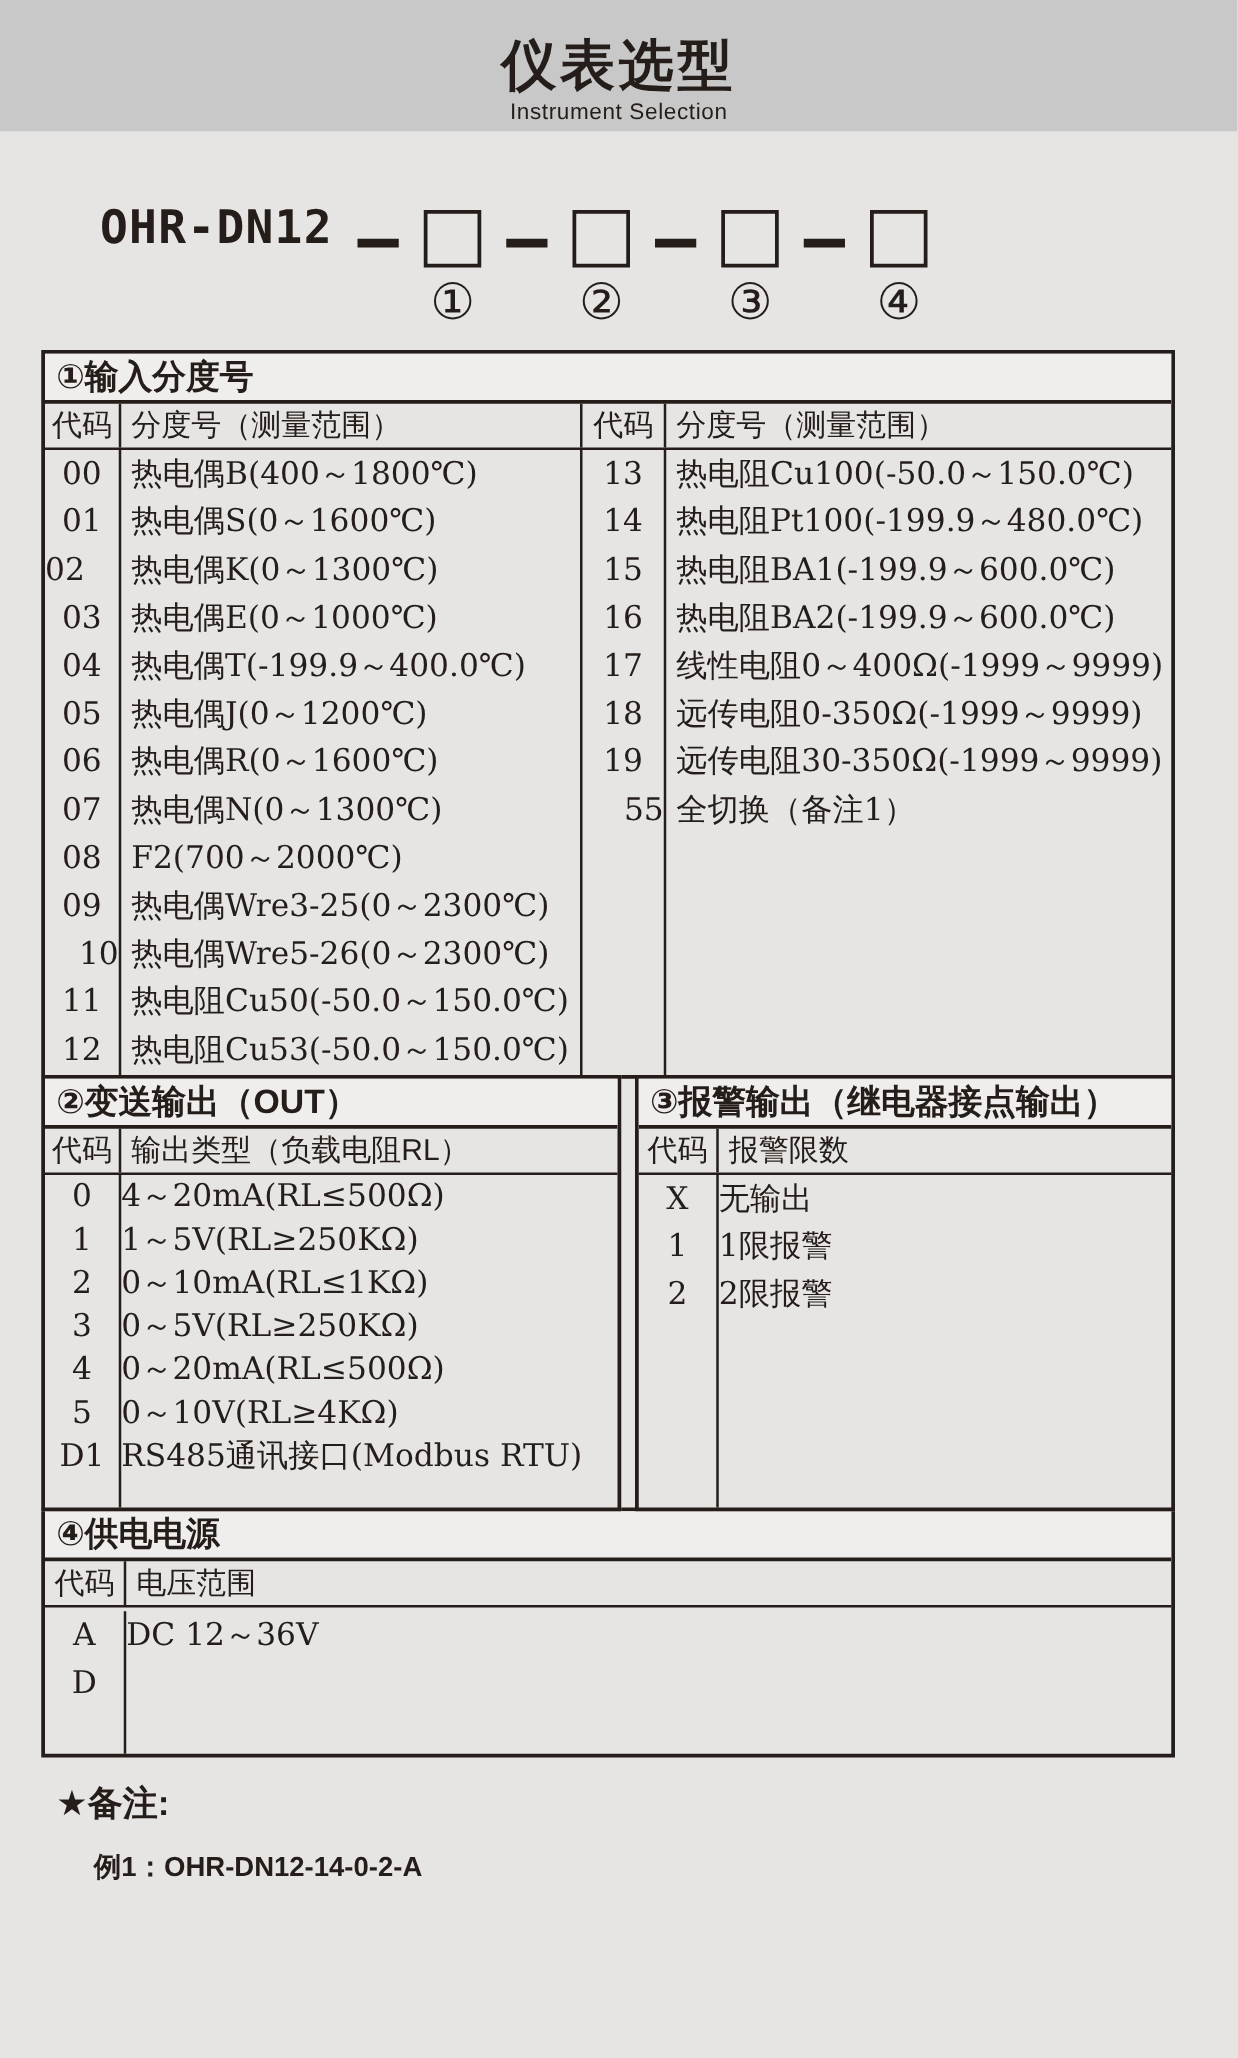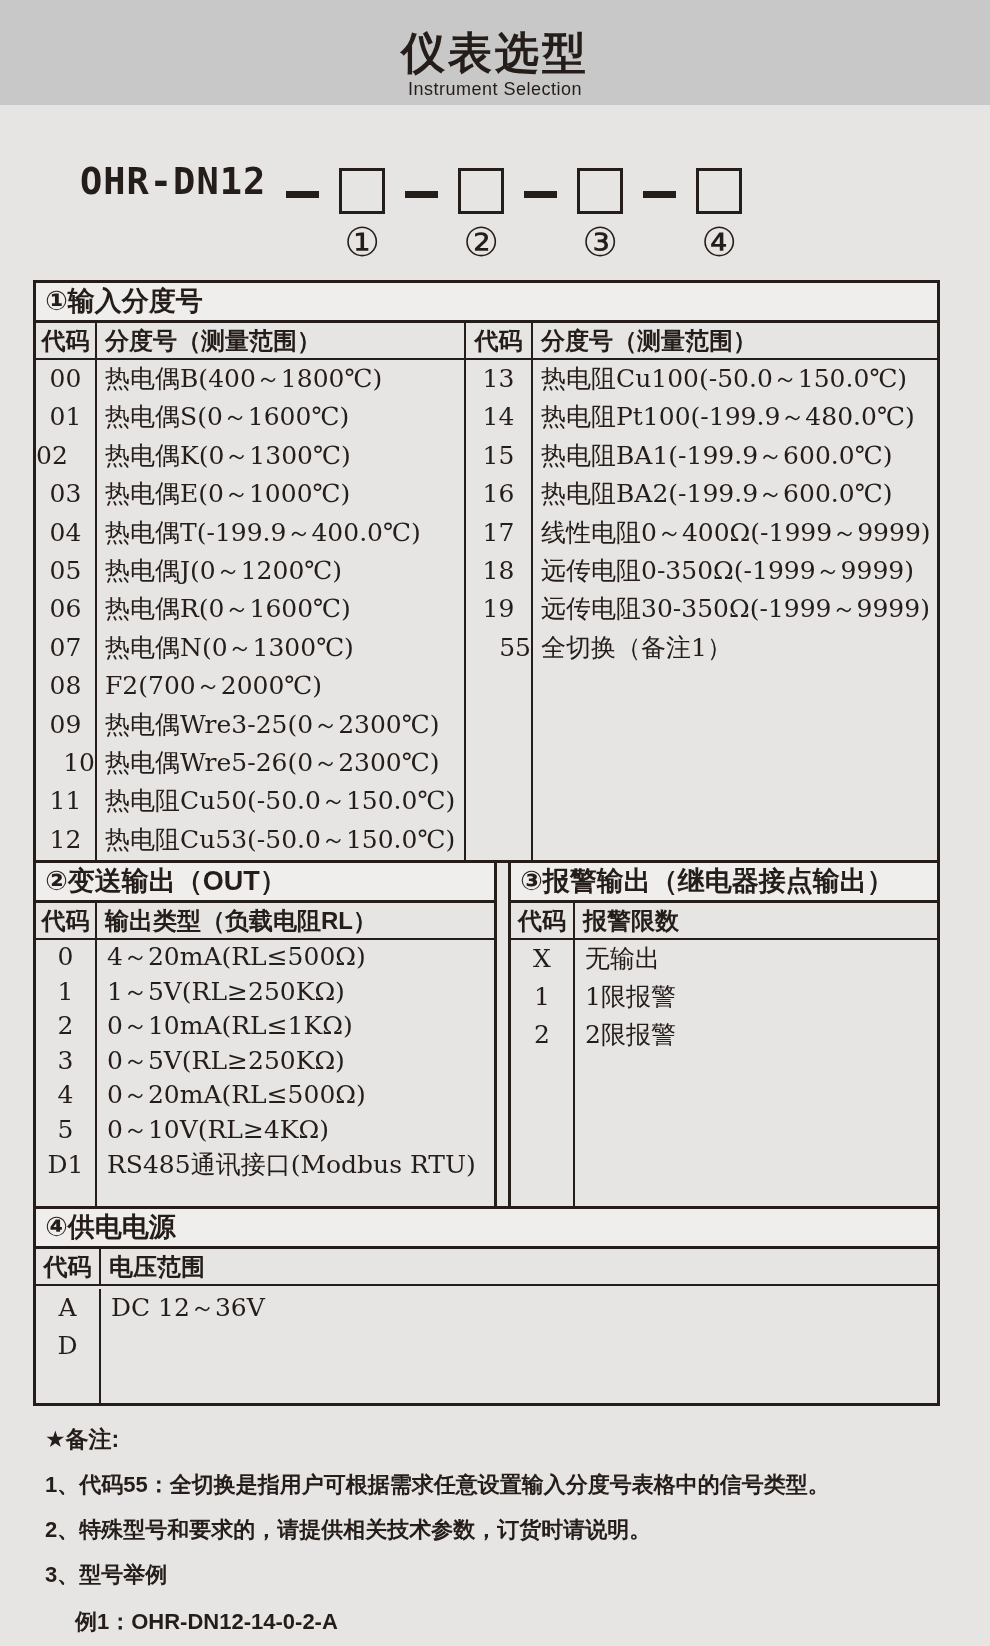--- a/index.html
+++ b/index.html
@@ -30,21 +30,21 @@
   .box{width:46px;height:46px;border:3px solid var(--ink)}
   .circ{font-family:"DejaVu Sans",sans-serif;font-size:40px;line-height:44px;margin-top:6px}
   
   .tables{width:907px;margin:9px 16px 0 33px}
   .tbl{border:3px solid var(--ink);background:var(--page)}
   .sec-title{
     height:40px;background:var(--hdr);border-bottom:3px solid var(--ink);
     font-size:27px;font-weight:bold;line-height:37px;padding-left:9px;white-space:nowrap;
   }
   .colhead{display:flex;border-bottom:2px solid var(--ink);height:37px;
-    font-size:24px;font-weight:bold;line-height:35px;white-space:nowrap}
+    font-size:24px;font-weight:normal;line-height:35px;white-space:nowrap}
   .cell-r{border-right:2px solid var(--ink)}
   .codew1{width:61px;text-align:center}
   .descw1{width:369px;padding-left:8px}
   .codew2{width:67px;text-align:center}
   .descw2{flex:1;padding-left:8px}
   .tbody{display:flex}
   .t1 .tbody{height:500px}
   .ln{font-family:"DejaVu Serif","Liberation Serif",serif;font-size:25px;white-space:nowrap}
   .t1 .ln{line-height:38.4px}
   .codecol .ln{text-align:center}
@@ -59,25 +59,25 @@
   .t3 .ln{line-height:38px}
   .t2 .colhead .codew{width:61px;text-align:center}
   .t3 .colhead .codew{width:64px;text-align:center}
   .colhead .descf{flex:1;padding-left:8px}
   
   .t4{margin-top:-3px}
   .t4 .tbody{height:117px;padding-top:3px}
   .t4 .codecol{width:65px}
   .t4 .colhead .codew{width:65px;text-align:center}
   .t4 .ln{line-height:38px}
-  .desccolf{flex:1;padding-left:10px}
+  .desccolf{flex:1;}
   .codecol{border-right:2px solid var(--ink)}
   
   .notes{margin:18px 0 0 45px;font-weight:600}
-  .notes-head{font-size:23px;font-weight:bold}
+  .notes-head{font-size:28px;font-weight:bold}
   .note-ln{font-size:22px;margin-top:15px;white-space:nowrap}
   .note-example{font-size:22px;margin:17px 0 0 30px}
 </style>
 </head>
 <body>
 
 <header class="band">
   <div class="title">仪表选型</div>
   <div class="subtitle">Instrument Selection</div>
 </header>
@@ -246,20 +246,14 @@
 
           <div class="ln">DC 12～36V</div>
         </div>
     </div>
   </section>
 
 </div>
 
 <div class="notes">
   <div class="notes-head">★备注:</div>
-  <div>
-
-  <div class="note-ln">1、代码55：全切换是指用户可根据需求任意设置输入分度号表格中的信号类型。</div>
-      <div class="note-ln">2、特殊型号和要求的，请提供相关技术参数，订货时请说明。</div>
-      <div class="note-ln">3、型号举例</div>
-    </div>
   <div class="note-example">例1：OHR-DN12-14-0-2-A</div>
 </div>
 
 </body></html>

